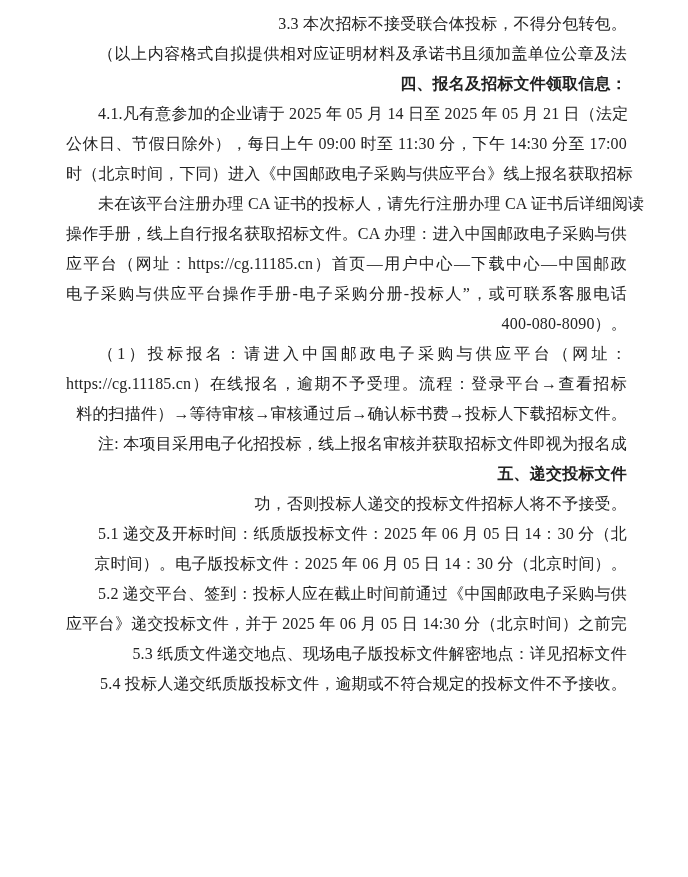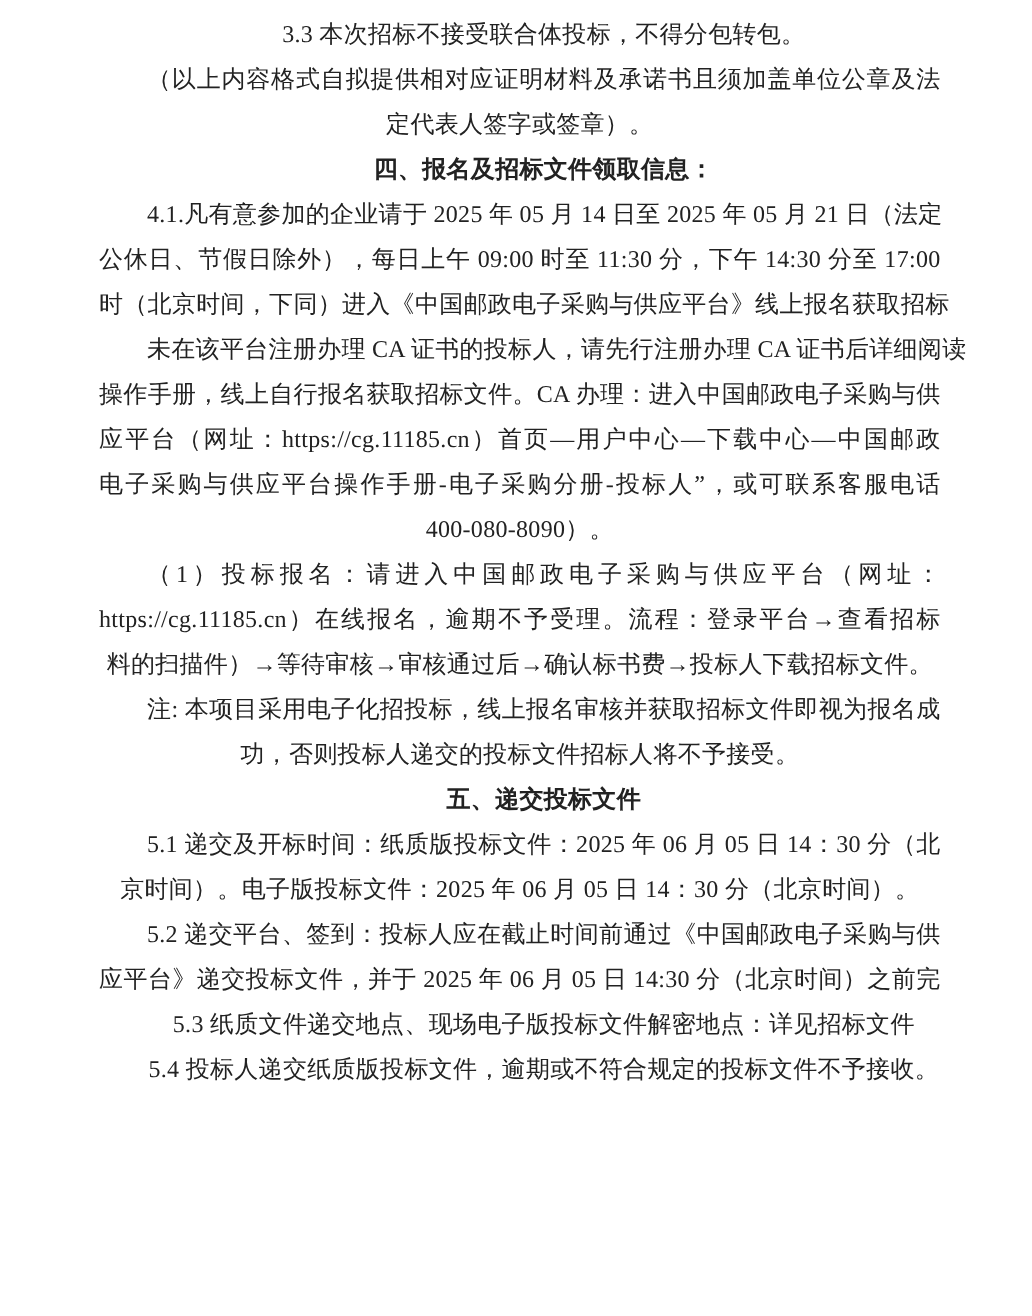--- a/index.html
+++ b/index.html
@@ -23,57 +23,56 @@
       left: 66px;
       top: 9px;
       width: 561px;
       font-size: 16px;
       line-height: 30px;
       letter-spacing: 0.2px;
     }
     .line {
       height: 30px;
       white-space: nowrap;
-      text-align: center;
+      text-align: right;
     }
     .line.indent {
       text-indent: 2em;
     }
     .line.bold {
       font-weight: bold;
     }
     .line.justify {
       text-align: justify;
       text-align-last: justify;
       -moz-text-align-last: justify;
     }
   </style>
 </head>
 <body>
 
 <div class="page">
   <div class="content" style="color: rgb(34, 34, 34);">
       <div class="line indent">3.3 本次招标不接受联合体投标，不得分包转包。</div>
       <div class="line indent justify">（以上内容格式自拟提供相对应证明材料及承诺书且须加盖单位公章及法</div>
-      <div class="line">定代表人签字或签章）。</div>
       <div class="line indent bold">四、报名及招标文件领取信息：</div>
       <div class="line indent justify">4.1.凡有意参加的企业请于 2025 年 05 月 14 日至 2025 年 05 月 21 日（法定</div>
       <div class="line justify">公休日、节假日除外），每日上午 09:00 时至 11:30 分，下午 14:30 分至 17:00</div>
       <div class="line justify">时（北京时间，下同）进入《中国邮政电子采购与供应平台》线上报名获取招标</div>
       <div class="line indent justify">未在该平台注册办理 CA 证书的投标人，请先行注册办理 CA 证书后详细阅读</div>
       <div class="line justify">操作手册，线上自行报名获取招标文件。CA 办理：进入中国邮政电子采购与供</div>
       <div class="line justify">应平台（网址：https://cg.11185.cn）首页—用户中心—下载中心—中国邮政</div>
       <div class="line justify">电子采购与供应平台操作手册-电子采购分册-投标人”，或可联系客服电话</div>
       <div class="line">400-080-8090）。</div>
       <div class="line indent justify">（1）投标报名：请进入中国邮政电子采购与供应平台（网址：</div>
       <div class="line justify">https://cg.11185.cn）在线报名，逾期不予受理。流程：登录平台→查看招标</div>
       <div class="line">料的扫描件）→等待审核→审核通过后→确认标书费→投标人下载招标文件。</div>
       <div class="line indent justify">注: 本项目采用电子化招投标，线上报名审核并获取招标文件即视为报名成</div>
+      <div class="line indent bold">五、递交投标文件</div>
       <div class="line">功，否则投标人递交的投标文件招标人将不予接受。</div>
-      <div class="line indent bold">五、递交投标文件</div>
       <div class="line indent justify">5.1 递交及开标时间：纸质版投标文件：2025 年 06 月 05 日 14：30 分（北</div>
       <div class="line">京时间）。电子版投标文件：2025 年 06 月 05 日 14：30 分（北京时间）。</div>
       <div class="line indent justify">5.2 递交平台、签到：投标人应在截止时间前通过《中国邮政电子采购与供</div>
       <div class="line justify">应平台》递交投标文件，并于 2025 年 06 月 05 日 14:30 分（北京时间）之前完</div>
       <div class="line indent">5.3 纸质文件递交地点、现场电子版投标文件解密地点：详见招标文件</div>
       <div class="line indent">5.4 投标人递交纸质版投标文件，逾期或不符合规定的投标文件不予接收。</div>
     </div>
 </div>
 
 </body></html>

